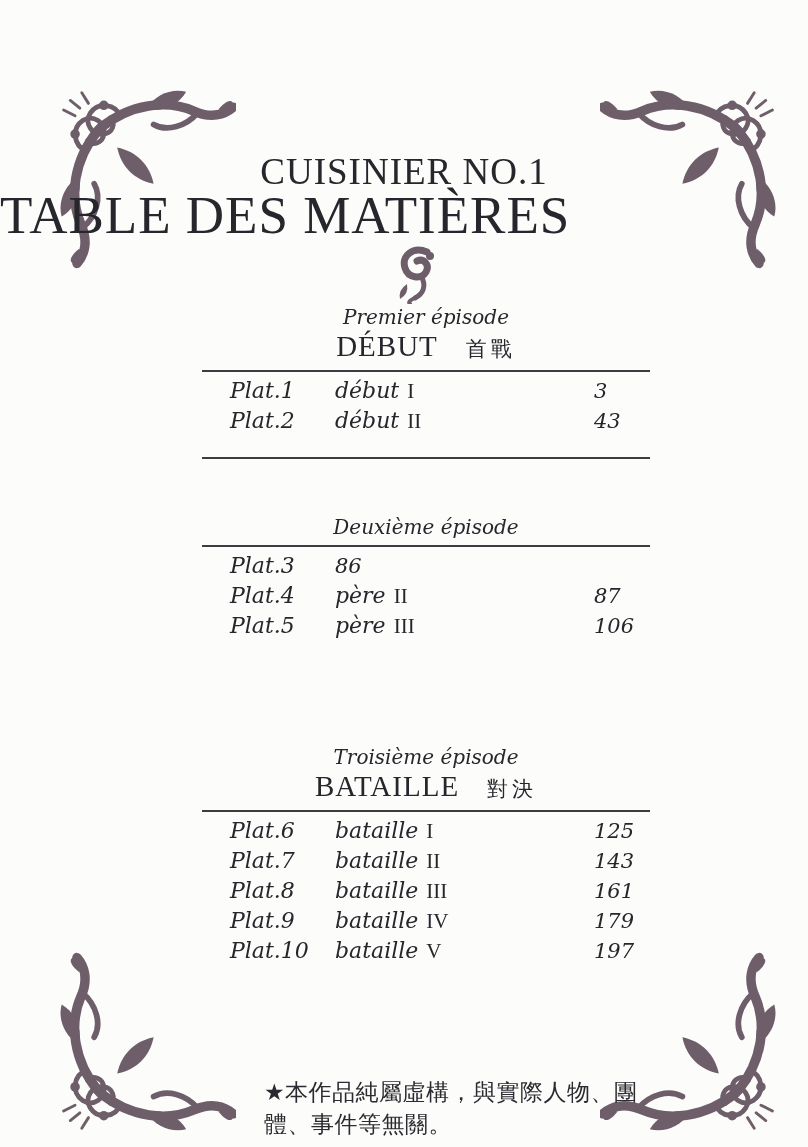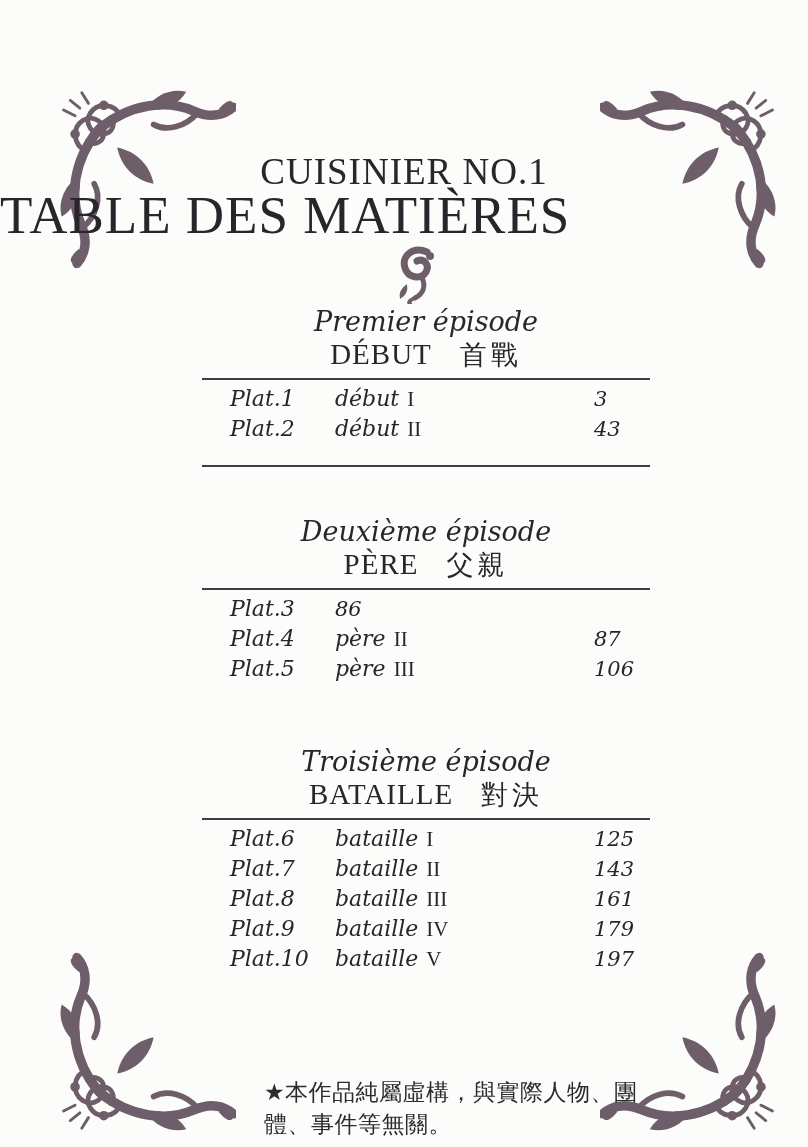--- a/index.html
+++ b/index.html
@@ -26,28 +26,28 @@
   .page-title{
     position:absolute;left:0;top:186px;width:100%;
     font-size:53px;letter-spacing:1px;line-height:1.1;
   }
   .fleuron{position:absolute;left:397px;top:246px;}
   
   .content{position:absolute;left:202px;top:0;width:448px;}
   .section{position:absolute;left:0;width:448px;}
   .s1{top:306px;} .s2{top:516px;} .s3{top:746px;}
   .ep-script{
-    text-align:center;font-size:27px;font-style:italic;line-height:1.15;
+    text-align:center;font-size:20px;font-style:italic;line-height:1.15;
     font-family:"DejaVu Serif", serif;
   }
   .ep-title{
     text-align:center;font-size:29px;line-height:1.2;letter-spacing:1px;
     font-family:"Liberation Serif", serif;
   }
-  .ep-title .cjk{margin-left:28px;letter-spacing:4px;font-family:Liberation Serif, serif;font-size:27px;text-align:center;}
+  .ep-title .cjk{margin-left:28px;letter-spacing:4px;font-family:Liberation Serif, serif;font-size:21px;text-align:center;}
   .rule{border-top:2px solid #3c3c42;margin-top:6px;}
   .rows{margin-top:4px;}
   .row{
     display:flex;align-items:baseline;height:30px;line-height:30px;
     padding-left:28px;font-style:italic;font-family:"DejaVu Serif", serif;
   }
   .col-label{width:105px;font-size:22px;}
   .col-chapter{width:259px;font-size:22px;}
   .col-chapter .numeral{
     font-style:normal;font-family:"Liberation Serif", serif;
@@ -196,21 +196,20 @@
           <span class="col-label">Plat.2</span>
           <span class="col-chapter"><span>début</span><span class="numeral">II</span></span>
           <span class="col-page">43</span>
         </div>
       </div>
       <div class="rule bottom-rule"></div>
     </div>
 
     <div class="section s2">
       <div class="ep-script">Deuxième épisode</div>
-      <div class="ep-title"><span>PÈRE</span><span class="cjk">父親</span></div>
       <div class="rule"></div>
       <div class="rows">
         <div class="row">
           <span class="col-label">Plat.3</span>
           <span class="col-page">86</span>
         </div>
         <div class="row">
           <span class="col-label">Plat.4</span>
           <span class="col-chapter"><span>père</span><span class="numeral">II</span></span>
           <span class="col-page">87</span>

